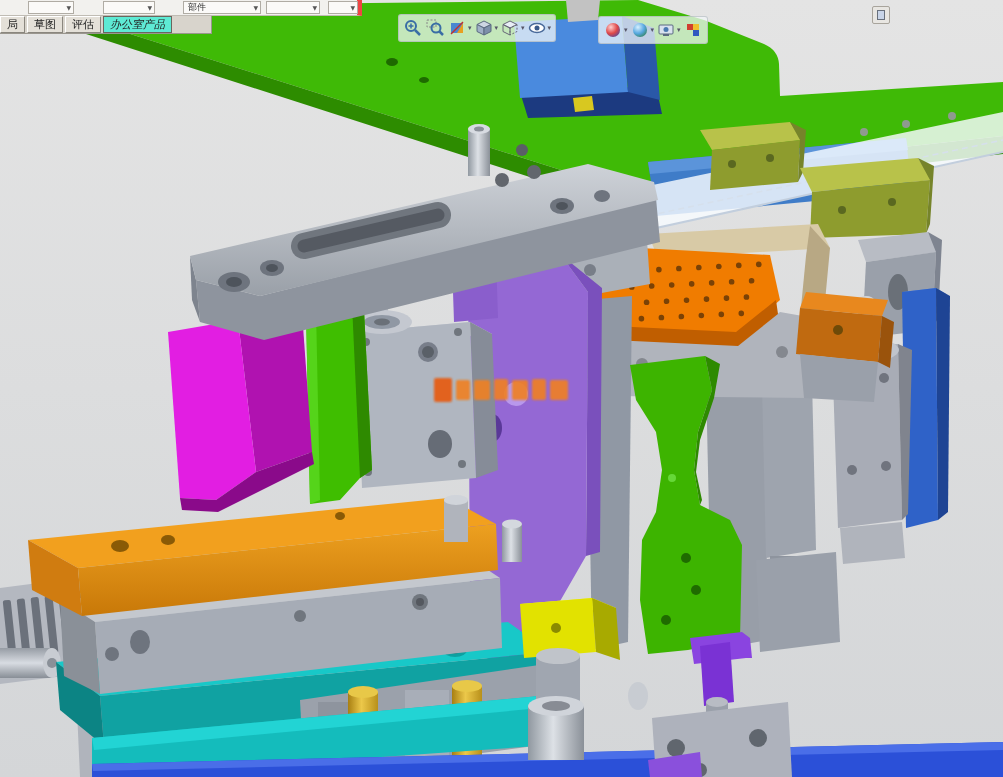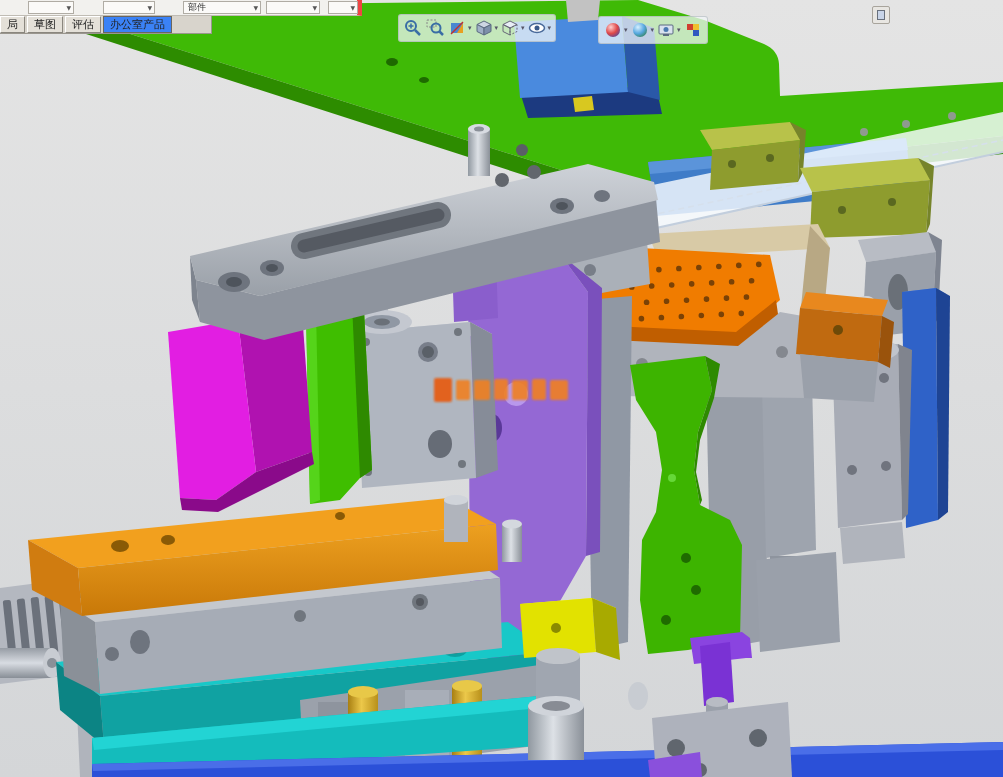--- a/index.html
+++ b/index.html
@@ -14,21 +14,21 @@
     border-right:5px solid #ef4444;border-bottom:1px solid #c0bcb4;z-index:5;}
   .combo{position:absolute;top:1px;height:13px;border:1px solid #b0aca4;background:#fbfaf8;
     font-size:9px;line-height:11px;color:#333;display:flex;align-items:center;
     justify-content:space-between;padding:0 2px 0 4px;}
   .combo .arr{font-size:6px;color:#555;margin-left:3px;}
   .tabs-row{left:0;top:16px;width:212px;height:18px;background:#d8d4cc;z-index:5;
     border-bottom:1px solid #9a968e;border-right:1px solid #9a968e;display:flex;align-items:stretch;}
   .tab{font-size:11px;line-height:15px;color:#222;background:#e4e0d8;padding:0 6px;
     border-top:1px solid #ffffff;border-left:1px solid #ffffff;
     border-right:1px solid #8a867e;border-bottom:1px solid #8a867e;margin-right:2px;white-space:nowrap;}
-  .tab.active{background:#3b82f6;border-color:#6a665e;}
+  .tab.active{background:#5eead4;border-color:#6a665e;font-style:italic;}
 
   
   .hud{left:398px;top:14px;height:28px;z-index:5;display:flex;align-items:center;gap:2px;
     background:rgba(242,245,248,0.75);border:1px solid rgba(170,176,184,0.6);
     border-radius:3px;padding:0 4px;}
   .hud2{left:598px;top:16px;}
   .icon{width:20px;height:20px;display:flex;align-items:center;justify-content:center;}
   .caret{font-size:7px;color:#556;margin-left:-1px;}
   .mini-icon{left:872px;top:6px;width:18px;height:18px;z-index:5;background:#e8e6e2;
     border:1px solid #a8a49c;border-radius:2px;display:flex;align-items:center;justify-content:center;}

